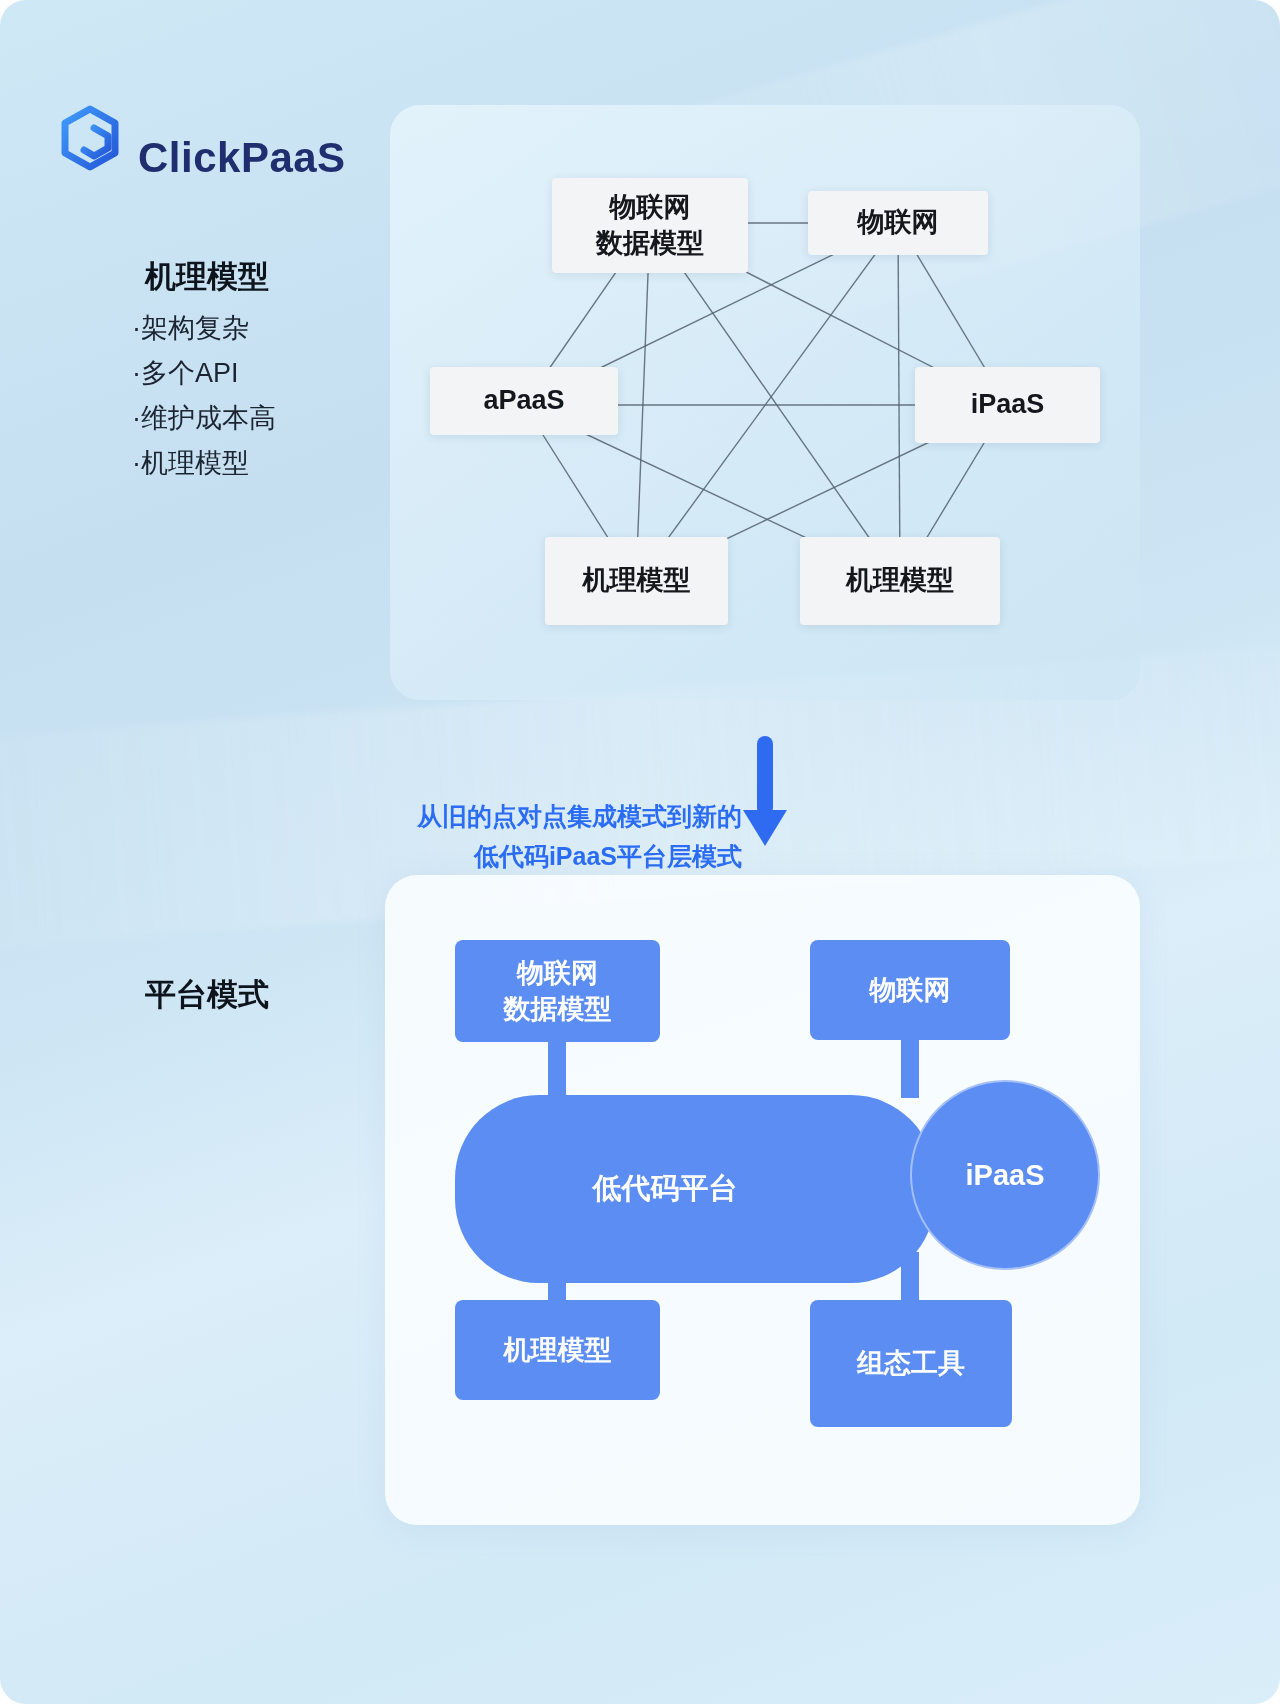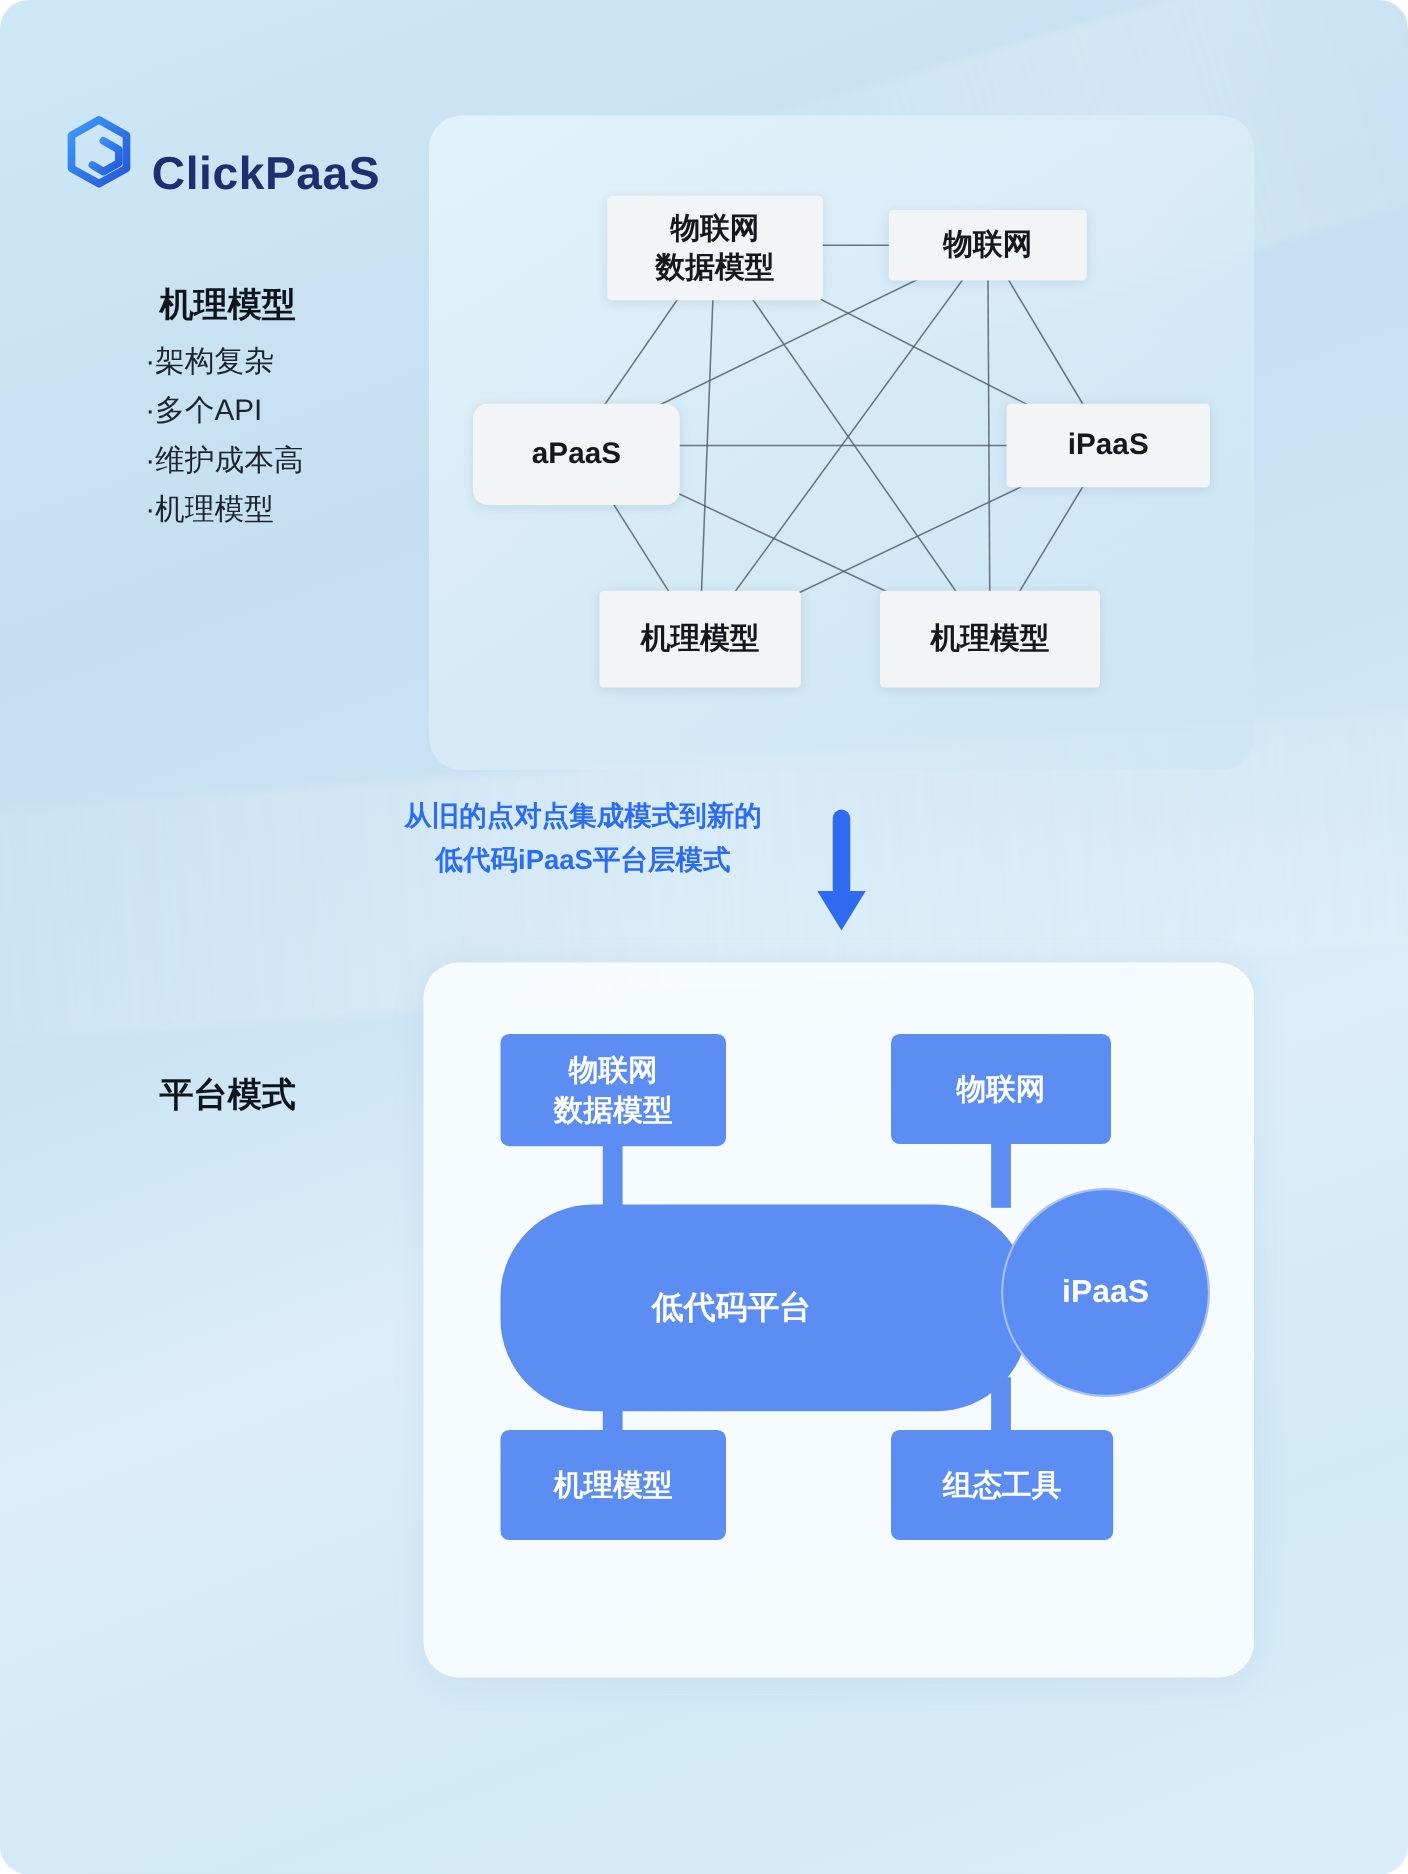--- a/index.html
+++ b/index.html
@@ -30,21 +30,21 @@
 
   
   .top-panel{position:absolute;left:390px;top:105px;width:750px;height:595px;border-radius:30px;
     background:linear-gradient(145deg,rgba(229,244,252,0.9),rgba(203,229,244,0.55));}
   .lines-svg{position:absolute;left:0;top:0;width:750px;height:595px;}
   .t-node{position:absolute;display:flex;flex-direction:column;align-items:center;justify-content:center;
     background:#f2f4f5;border-radius:4px;box-shadow:0 2px 10px rgba(45,70,105,0.12);
     font-size:27px;font-weight:600;color:#14181d;text-align:center;line-height:1.3;}
 
   
-  .transition-text{position:absolute;left:318px;top:722px;width:424px;text-align:center;
+  .transition-text{position:absolute;left:318px;top:796px;width:424px;text-align:right;
     color:#2a6cf4;font-size:25px;font-weight:600;line-height:40px;}
   .arrow-bar{position:absolute;left:757px;top:736px;width:16px;height:80px;background:#2e6bf0;border-radius:8px;}
   .arrow-head{position:absolute;left:743px;top:810px;width:0;height:0;
     border-left:22px solid transparent;border-right:22px solid transparent;border-top:36px solid #2e6bf0;}
 
   
   .bottom-panel{position:absolute;left:385px;top:875px;width:755px;height:650px;border-radius:32px;
     background:rgba(250,253,255,0.9);box-shadow:0 4px 30px rgba(120,160,200,0.12);}
   .p-box{position:absolute;background:#5b8df2;border-radius:8px;color:#ffffff;
     font-size:27px;font-weight:600;display:flex;flex-direction:column;align-items:center;justify-content:center;
@@ -108,21 +108,21 @@
         <line x1="617" y1="300" x2="510" y2="477" stroke="#55616e" stroke-width="1.4" opacity="0.85"></line>
       </svg>
 
     <div class="t-node" style="left:162px;top:73px;width:196px;height:95px;">
       <span>物联网</span>
       <span>数据模型</span>
     </div>
     <div class="t-node" style="left:418px;top:86px;width:180px;height:64px;">
       <span>物联网</span>
     </div>
-    <div class="t-node" style="left:40px;top:262px;width:188px;height:92px;border-radius:13px;">
+    <div class="t-node" style="left:40px;top:262px;width:188px;height:68px;">
       <span>aPaaS</span>
     </div>
     <div class="t-node" style="left:525px;top:262px;width:185px;height:76px;">
       <span>iPaaS</span>
     </div>
     <div class="t-node" style="left:155px;top:432px;width:183px;height:88px;">
       <span>机理模型</span>
     </div>
     <div class="t-node" style="left:410px;top:432px;width:200px;height:88px;">
       <span>机理模型</span>
@@ -154,18 +154,18 @@
     <div class="p-box" style="left:70px;top:65px;width:205px;height:102px;">
       <span>物联网</span>
       <span>数据模型</span>
     </div>
     <div class="p-box" style="left:425px;top:65px;width:200px;height:100px;">
       <span>物联网</span>
     </div>
     <div class="p-box" style="left:70px;top:425px;width:205px;height:100px;">
       <span>机理模型</span>
     </div>
-    <div class="p-box" style="left:425px;top:425px;width:202px;height:100px;">
+    <div class="p-box" style="left:425px;top:425px;width:202px;height:127px;">
       <span>组态工具</span>
     </div>
   </div>
 
 </div>
 
 </body></html>

